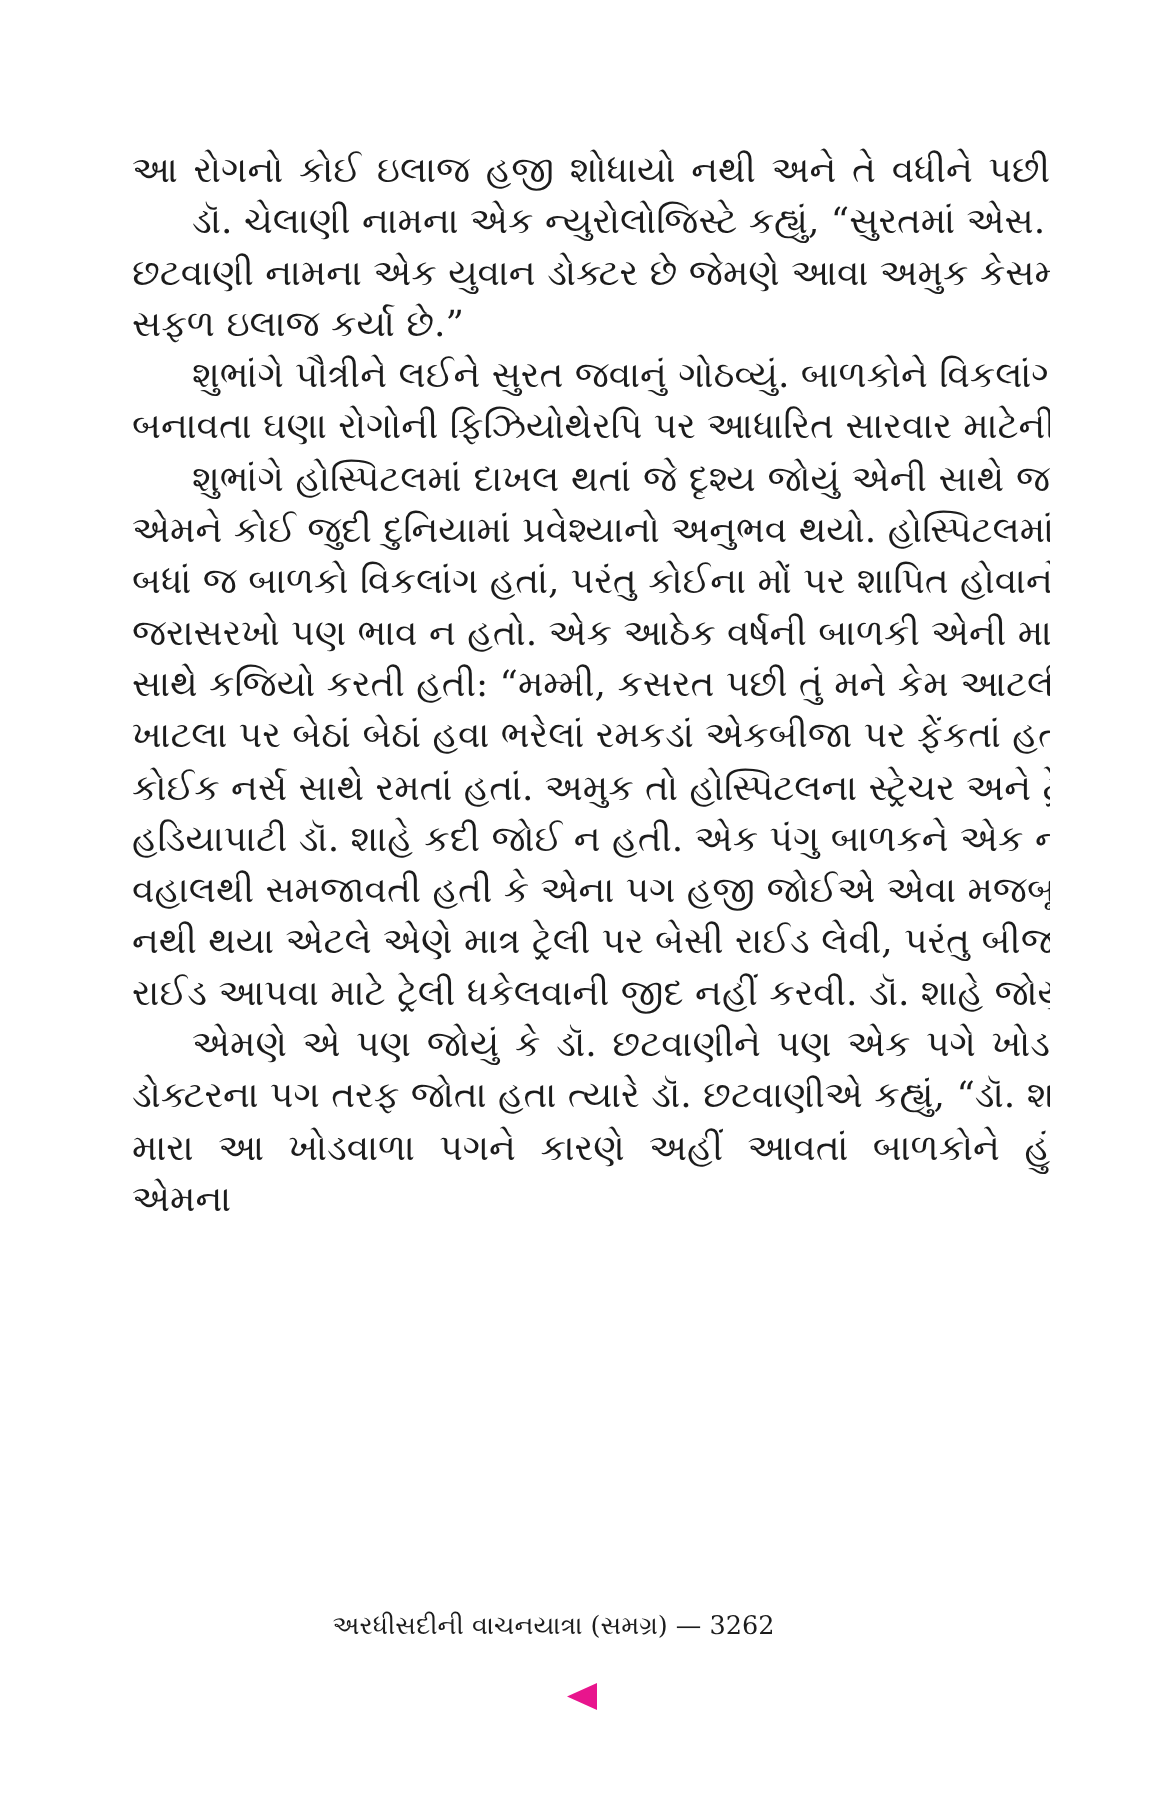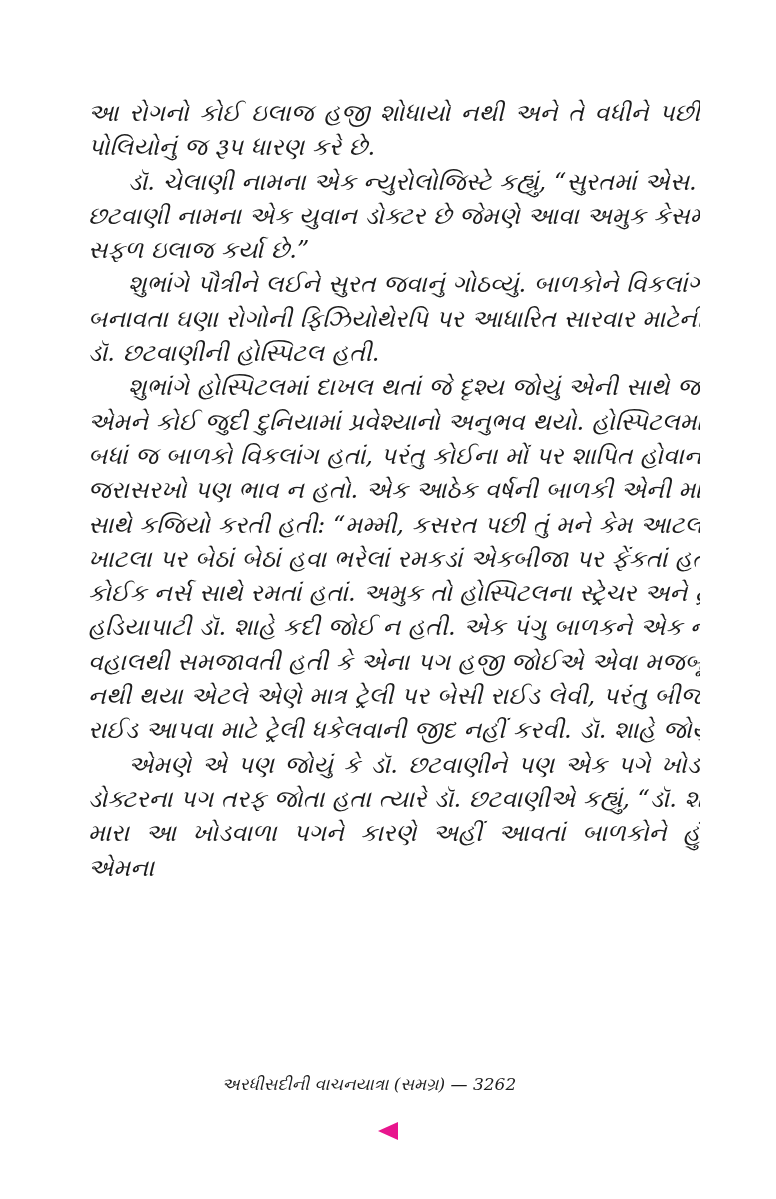--- a/index.html
+++ b/index.html
@@ -4,21 +4,20 @@
 <style>
   html, body { margin: 0; padding: 0; background: #ffffff; }
   .page {
     position: relative;
     width: 738px;
     height: 1199px;
     background: #ffffff;
     overflow: hidden;
     font-family: "DejaVu Serif", serif;
     color: #1c1c1c;
-    font-style: italic;
   }
   .text-block {
     position: absolute;
     top: 96px;
     left: 88px;
     width: 612px;
     font-size: 24px;
     line-height: 34.3px;
   }
   .para { margin: 0; }
@@ -56,31 +55,29 @@
   }
 </style>
 </head>
 <body>
 
 <div class="page">
 
   <div class="text-block" id="text-block">
       <div class="para">
         <div class="line">આ રોગનો કોઈ ઇલાજ હજી શોધાયો નથી અને તે વધીને પછી</div>
-        <div class="line last">પોલિયોનું જ રૂપ ધારણ કરે છે.</div>
       </div>
       <div class="para">
         <div class="line first">ડૉ. ચેલાણી નામના એક ન્યુરોલોજિસ્ટે કહ્યું, “સુરતમાં એસ. જે.</div>
         <div class="line">છટવાણી નામના એક યુવાન ડોક્ટર છે જેમણે આવા અમુક કેસમાં</div>
         <div class="line last">સફળ ઇલાજ કર્યા છે.”</div>
       </div>
       <div class="para">
         <div class="line first">શુભાંગે પૌત્રીને લઈને સુરત જવાનું ગોઠવ્યું. બાળકોને વિકલાંગ</div>
         <div class="line">બનાવતા ઘણા રોગોની ફિઝિયોથેરપિ પર આધારિત સારવાર માટેની</div>
-        <div class="line last">ડૉ. છટવાણીની હોસ્પિટલ હતી.</div>
       </div>
       <div class="para">
         <div class="line first">શુભાંગે હોસ્પિટલમાં દાખલ થતાં જે દૃશ્ય જોયું એની સાથે જ</div>
         <div class="line">એમને કોઈ જુદી દુનિયામાં પ્રવેશ્યાનો અનુભવ થયો. હોસ્પિટલમાં</div>
         <div class="line">બધાં જ બાળકો વિકલાંગ હતાં, પરંતુ કોઈના મોં પર શાપિત હોવાનો</div>
         <div class="line">જરાસરખો પણ ભાવ ન હતો. એક આઠેક વર્ષની બાળકી એની માતા</div>
         <div class="line">સાથે કજિયો કરતી હતી: “મમ્મી, કસરત પછી તું મને કેમ આટલી</div>
         <div class="line">ખાટલા પર બેઠાં બેઠાં હવા ભરેલાં રમકડાં એકબીજા પર ફેંકતાં હતાં.</div>
         <div class="line">કોઈક નર્સ સાથે રમતાં હતાં. અમુક તો હોસ્પિટલના સ્ટ્રેચર અને ટ્રેલી</div>
         <div class="line">હડિયાપાટી ડૉ. શાહે કદી જોઈ ન હતી. એક પંગુ બાળકને એક નર્સ</div>

